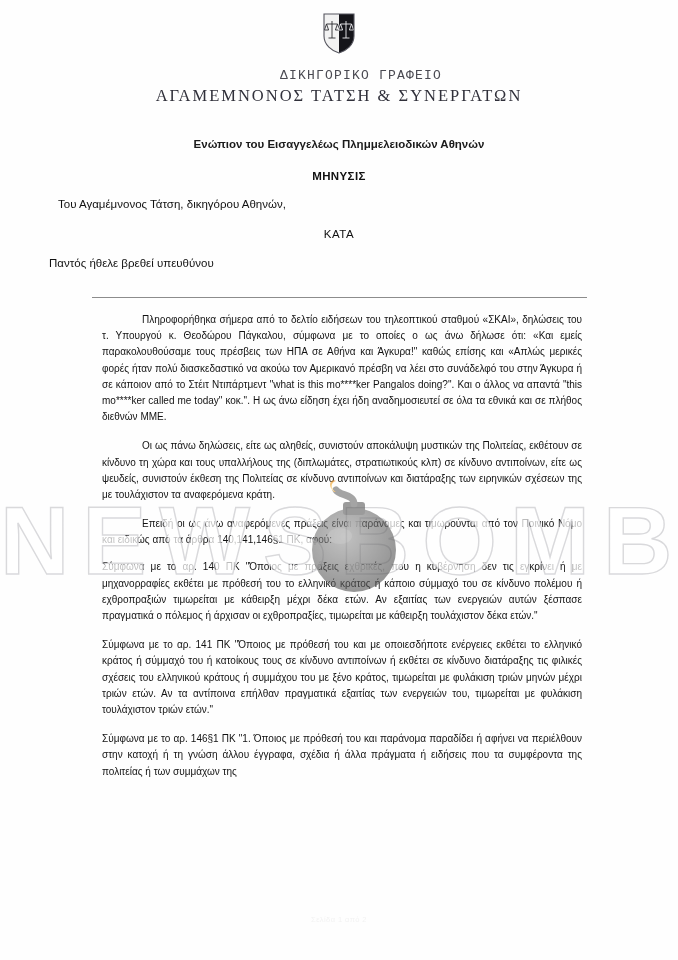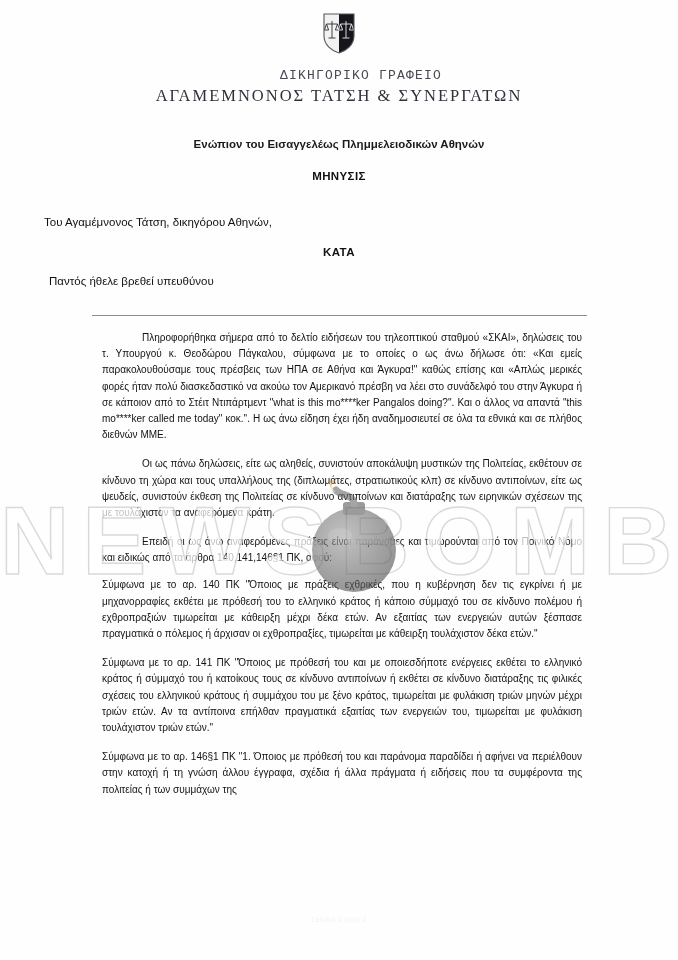--- a/index.html
+++ b/index.html
@@ -59,29 +59,29 @@
     color: #1a1a1a;
   }
   .doc-type {
     margin-top: 20px;
     text-align: center;
     font-size: 11.5px;
     font-weight: bold;
     letter-spacing: 0.4px;
   }
   .party-line {
-    margin-top: 34px;
-    padding-left: 44px;
+    margin-top: 16px;
+    padding-left: 58px;
     font-size: 11.5px;
   }
   .against {
     margin-top: 18px;
     text-align: center;
     font-size: 11.5px;
-    font-weight: bold;
+    font-weight: normal;
     letter-spacing: 0.5px;
   }
   .respondent {
     margin-top: 17px;
     padding-left: 49px;
     font-size: 11.5px;
   }
 
   
   .divider {

